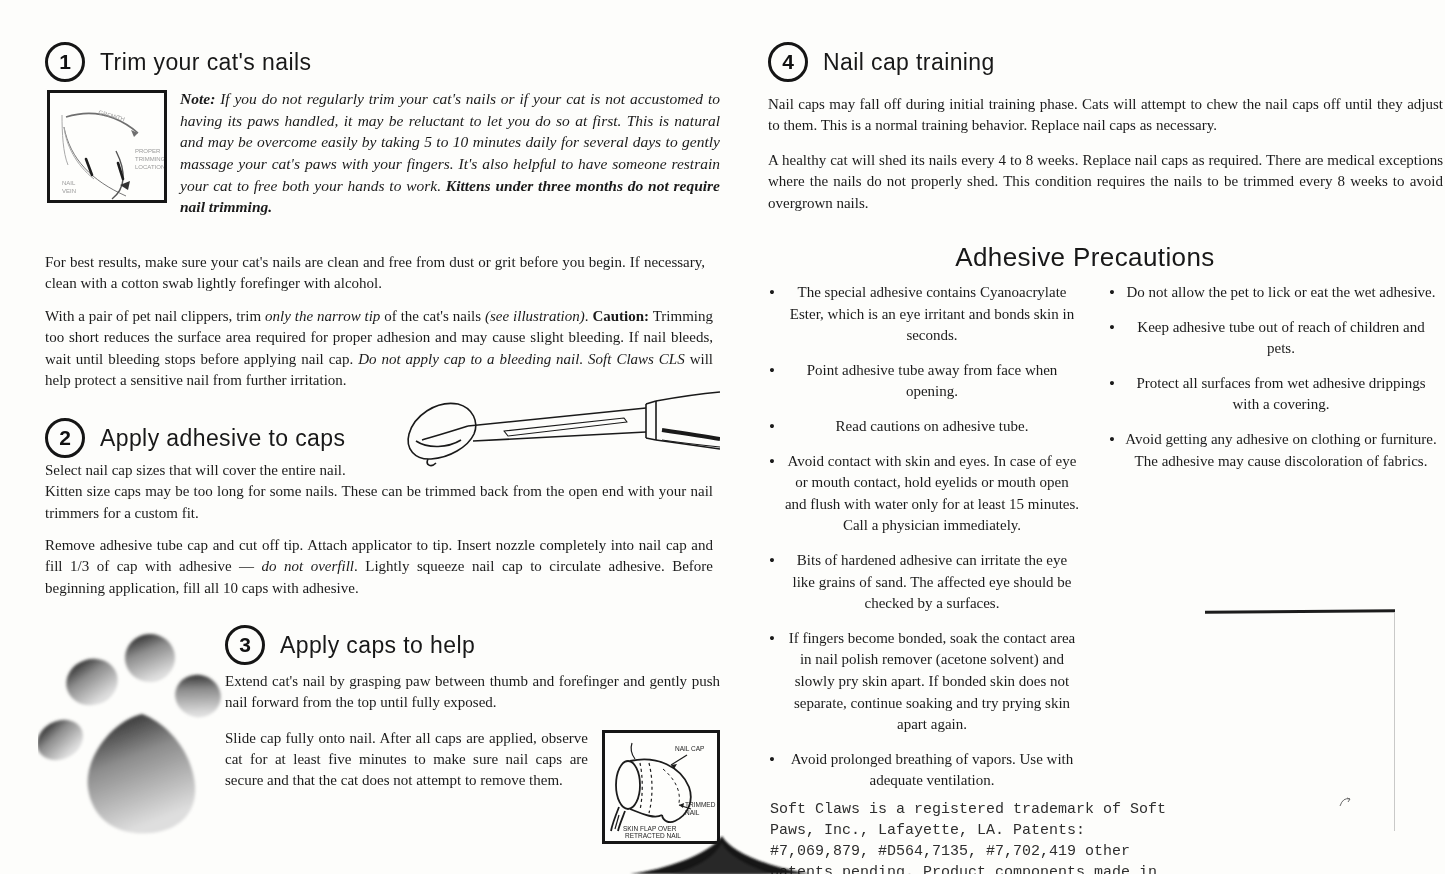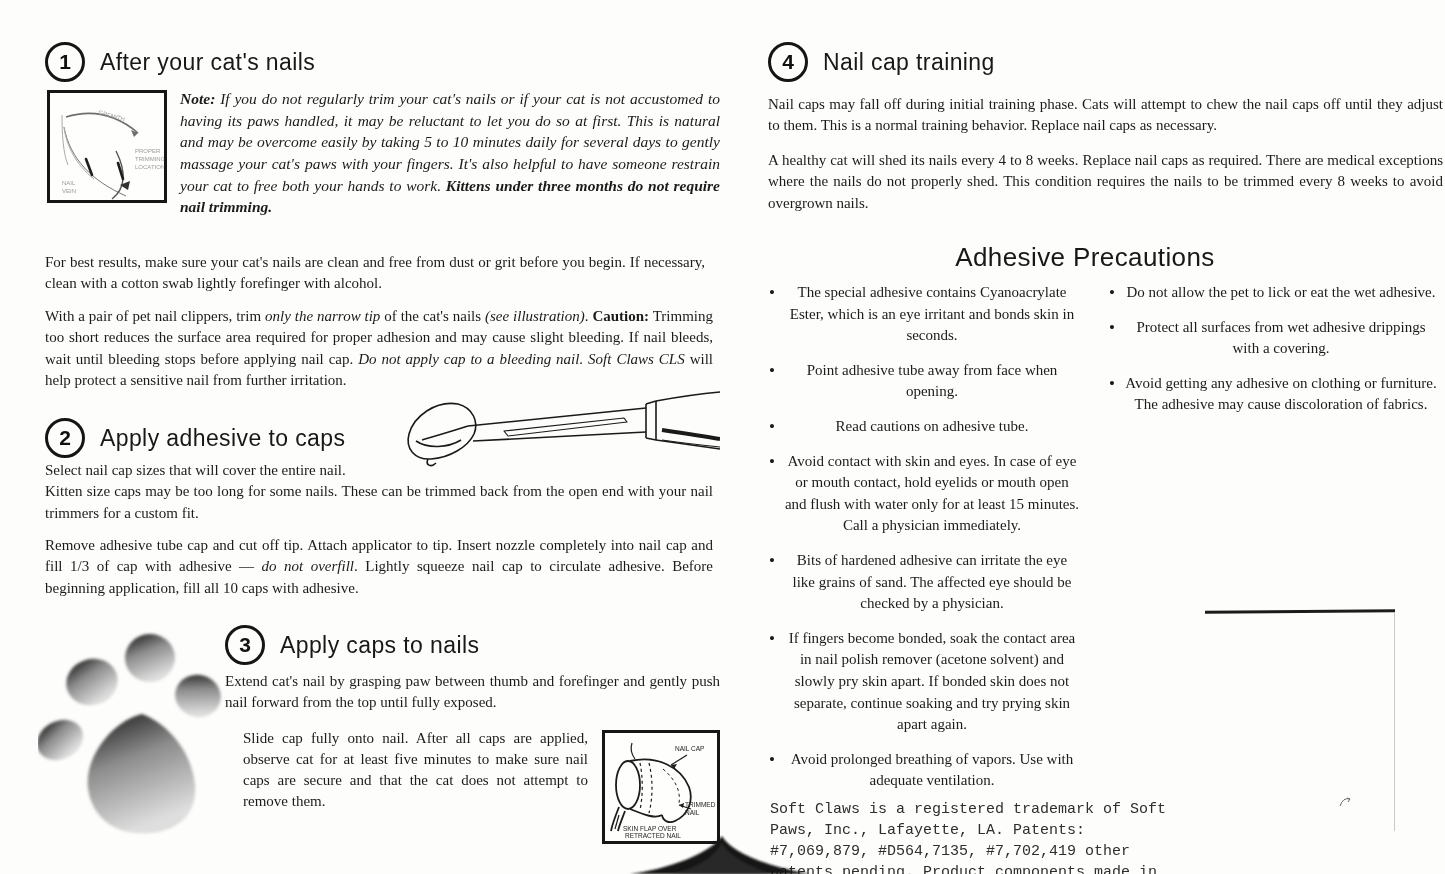--- a/index.html
+++ b/index.html
@@ -41,21 +41,21 @@
   .flap-side{background:#8a8a8a;width:1px;opacity:0.45;}
   svg text{font-family:"Liberation Sans",sans-serif;}
 </style>
 </head>
 <body>
 
 <div class="sheet">
 
   <div class="abs sec-header" style="left:45px;top:42px;">
     <div class="num-circle">1</div>
-    <div class="heading">After your cat's nails</div>
+    <div class="heading">Trim your cat's nails</div>
   </div>
 
   <div class="abs illu-box" style="left:47px;top:90px;width:114px;height:107px;">
     <svg width="114" height="107" viewBox="0 0 114 107">
       <g fill="none" stroke="#8f8f8f" stroke-width="1">
         <path d="M14,34 C20,66 42,88 76,103" stroke="#777"></path>
         <path d="M14,34 C16,52 26,72 44,86" stroke="#aaa"></path>
         <path d="M12,22 C12,40 13,60 18,72" stroke="#aaa"></path>
         <path d="M16,24 Q55,12 88,40" stroke="#6f6f6f" stroke-width="1.6"></path>
         <path d="M88,40 l-7,-3 l3,7" fill="#6f6f6f" stroke="none"></path>
@@ -128,24 +128,24 @@
       <ellipse cx="54" cy="54" rx="26" ry="23" transform="rotate(-18 54 54)" fill="url(#pawg)"></ellipse>
       <ellipse cx="112" cy="30" rx="25" ry="24" transform="rotate(-4 112 30)" fill="url(#pawg)"></ellipse>
       <ellipse cx="160" cy="68" rx="23" ry="21" transform="rotate(16 160 68)" fill="url(#pawg)"></ellipse>
       <path d="M104,86 C126,94 150,118 156,150 C162,182 144,202 112,205 C80,208 54,192 50,160 C46,128 76,92 104,86 Z" fill="url(#pawg)"></path>
     </g>
   </svg>
 
   <div class="abs" style="left:225px;top:625px;width:495px;">
     <div class="sec-header">
       <div class="num-circle">3</div>
-      <div class="heading">Apply caps to nails</div>
+      <div class="heading">Apply caps to help</div>
     </div>
     <div class="body-text" style="margin-top:6px;">Extend cat's nail by grasping paw between thumb and forefinger and gently push nail forward from the top until fully exposed.</div>
-    <div style="margin-top:14px;margin-left:18px;">
+    <div style="margin-top:14px;">
       <div class="illu-box" style="float:right;width:112px;height:108px;margin-left:14px;margin-top:2px;">
         <svg width="112" height="108" viewBox="0 0 112 108">
           <g fill="none" stroke="#1c1c1c" stroke-width="1.8">
             <ellipse cx="23" cy="52" rx="12" ry="24"></ellipse>
             <path d="M25,28 C52,22 76,34 84,54 C89,68 83,82 70,88 C64,91 58,88 57,82"></path>
             <path d="M25,76 C40,82 50,86 57,82"></path>
             <path d="M35,30 C38,44 38,62 35,77" stroke-dasharray="3,3" stroke-width="1.2"></path>
             <path d="M44,30 C48,46 48,64 44,80" stroke-dasharray="3,3" stroke-width="1.2"></path>
             <path d="M58,36 C70,46 76,58 74,70" stroke-dasharray="3,3" stroke-width="1"></path>
             <path d="M14,74 C10,84 7,92 6,98"></path>
@@ -179,26 +179,27 @@
   <div class="abs body-text" style="left:768px;top:150px;width:675px;">A healthy cat will shed its nails every 4 to 8 weeks. Replace nail caps as required. There are medical exceptions where the nails do not properly shed. This condition requires the nails to be trimmed every 8 weeks to avoid overgrown nails.</div>
 
   <div class="abs prec-title" style="left:765px;top:242px;width:640px;">Adhesive Precautions</div>
 
   <div class="abs prec-cols" style="left:768px;top:282px;width:672px;">
     <ul class="prec-list col-left">
         <li>The special adhesive contains Cyanoacrylate Ester, which is an eye irritant and bonds skin in seconds.</li>
         <li>Point adhesive tube away from face when opening.</li>
         <li>Read cautions on adhesive tube.</li>
         <li>Avoid contact with skin and eyes. In case of eye or mouth contact, hold eyelids or mouth open and flush with water only for at least 15 minutes. Call a physician immediately.</li>
-        <li>Bits of hardened adhesive can irritate the eye like grains of sand. The affected eye should be checked by a physician.</li>
+        <li>Bits of hardened adhesive can irritate the eye like grains of sand. The affected eye should be checked by a surfaces.</li>
         <li>If fingers become bonded, soak the contact area in nail polish remover (acetone solvent) and slowly pry skin apart. If bonded skin does not separate, continue soaking and try prying skin apart again.</li>
         <li>Avoid prolonged breathing of vapors. Use with adequate ventilation.</li>
       </ul>
     <ul class="prec-list col-right">
         <li>Do not allow the pet to lick or eat the wet adhesive.</li>
+        <li>Keep adhesive tube out of reach of children and pets.</li>
         <li>Protect all surfaces from wet adhesive drippings with a covering.</li>
         <li>Avoid getting any adhesive on clothing or furniture. The adhesive may cause discoloration of fabrics.</li>
       </ul>
   </div>
 
   <div class="abs flap-top" style="left:1205px;top:610px;width:190px;"></div>
   <div class="abs flap-side" style="left:1394px;top:613px;height:218px;"></div>
 
   <svg class="abs" style="left:1338px;top:795px;" width="16" height="14" viewBox="0 0 16 14">
     <path d="M2,11 Q5,2 12,4 M12,4 l-3,-1 M12,4 l-2,3" fill="none" stroke="#6a6a6a" stroke-width="1"></path>

